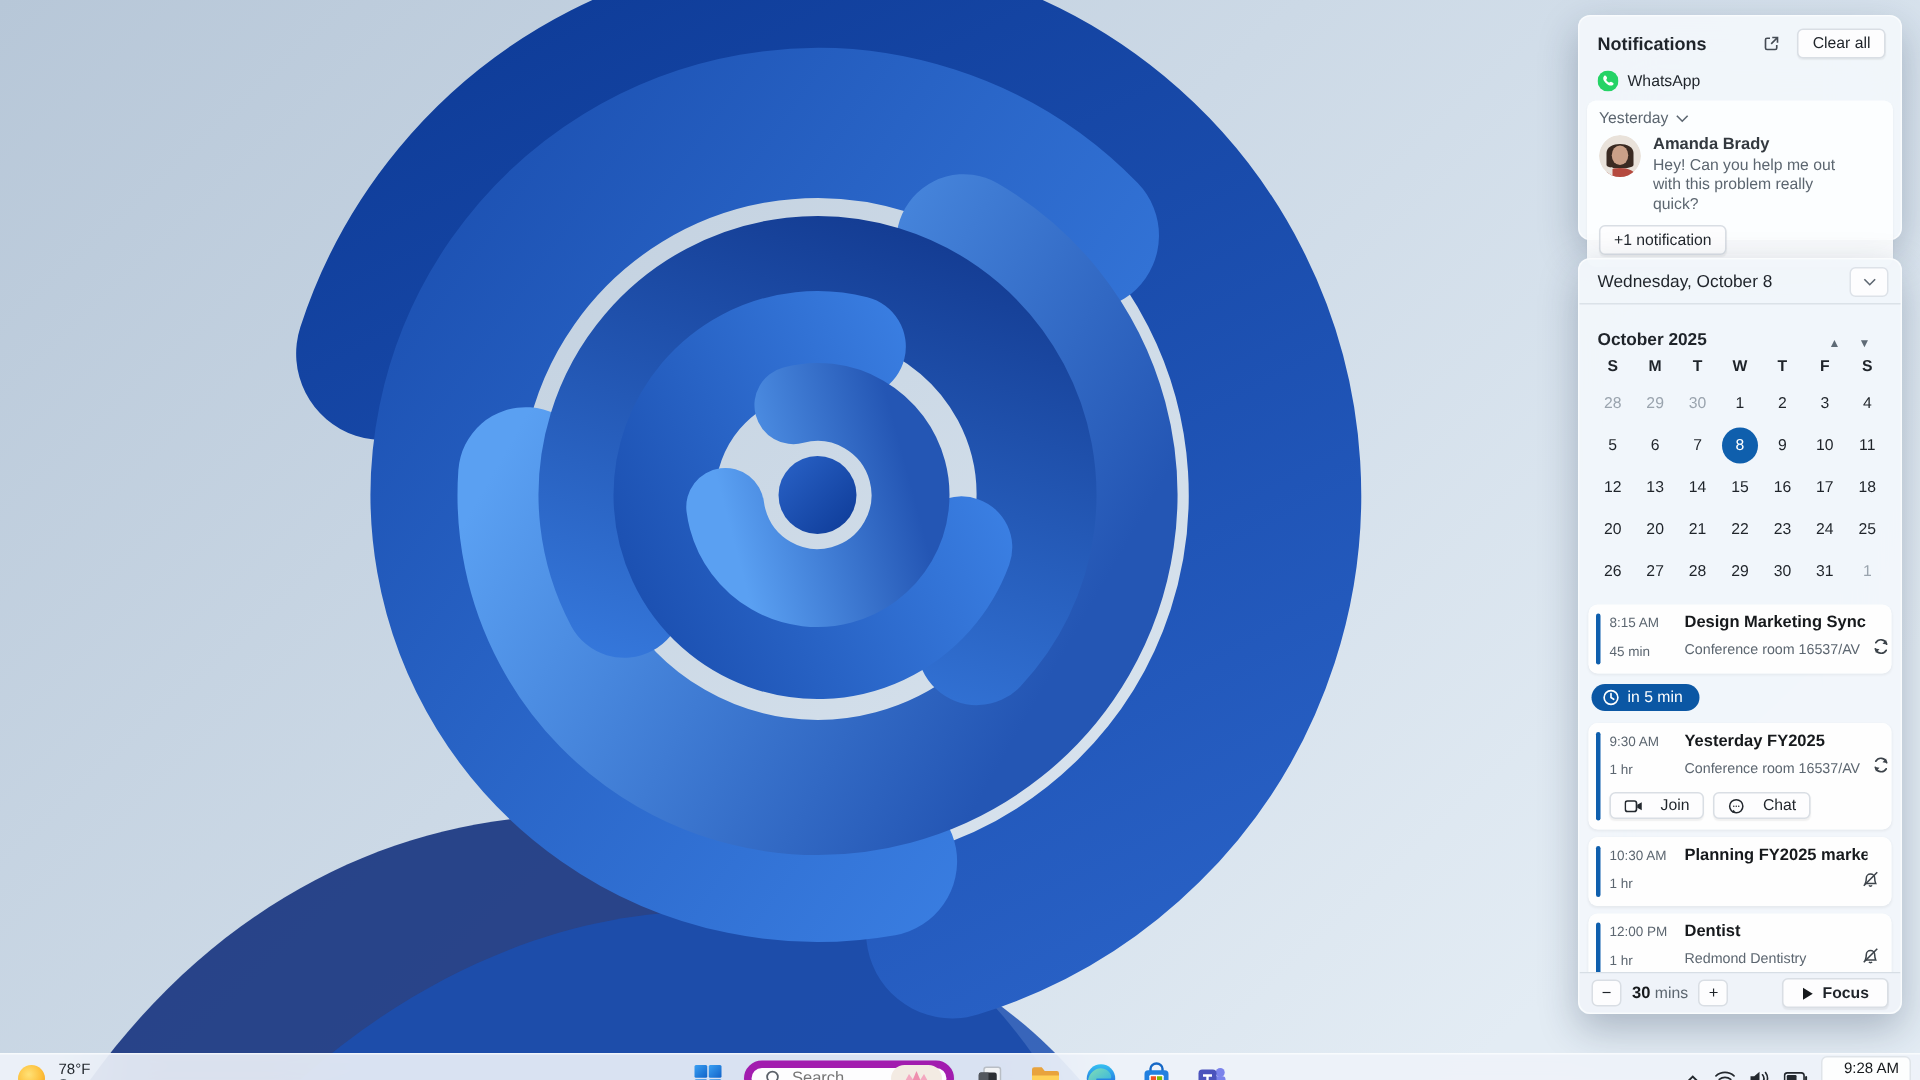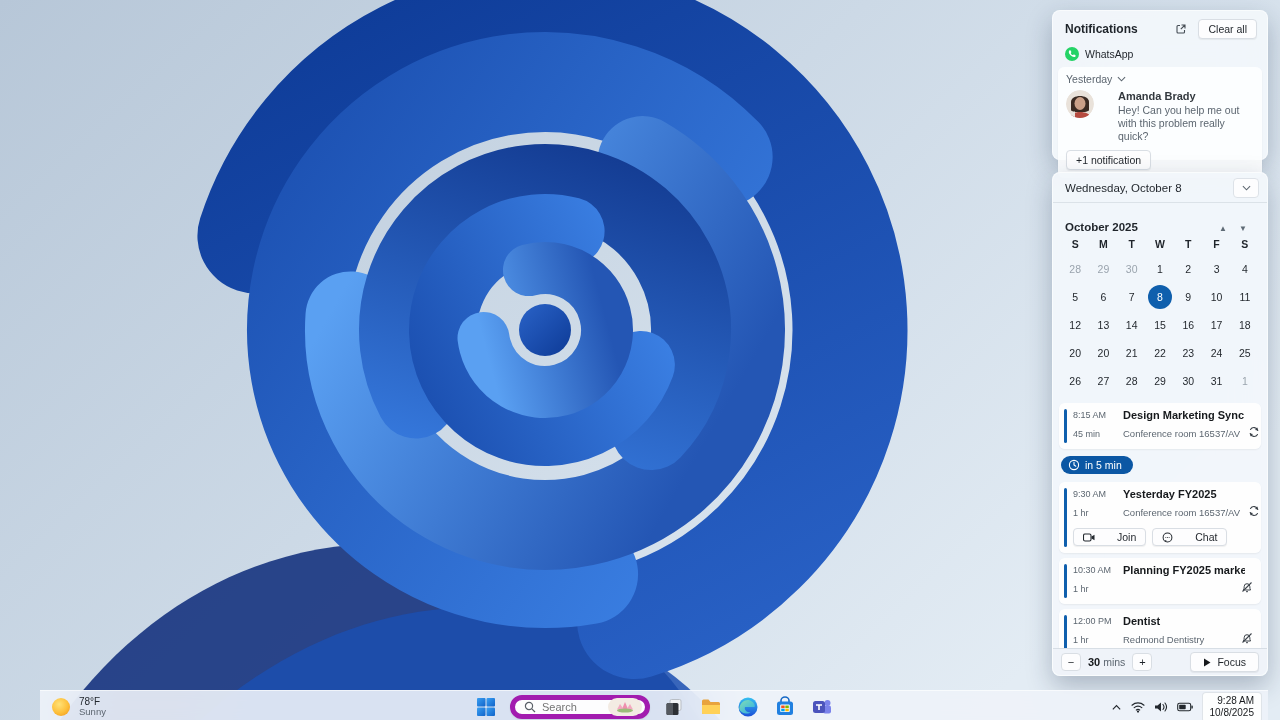--- a/index.html
+++ b/index.html
@@ -28,21 +28,21 @@
               display:flex; align-items:center; justify-content:center; cursor:pointer; }
   .btn {
     background:#fdfdfe; border:1px solid #d9dee4; border-radius:4px;
     box-shadow:0 1px 1px rgba(0,0,0,.06); font-size:10.5px; color:#1f242a;
     padding:3px 9px; cursor:pointer; font-family:inherit;
   }
   .np-app { display:flex; align-items:center; gap:6px; padding:4px 12px 6px; font-size:10.5px; }
   .np-card { margin:0 5px; background:rgba(253,254,255,.92); border-radius:6px; padding:6px 8px 8px;
              box-shadow:0 1px 2px rgba(0,0,0,.05); }
   .np-group { display:flex; align-items:center; gap:5px; font-size:10.5px; color:#5c6670; margin-bottom:5px; }
-  .np-msg { display:flex; gap:24px; }
+  .np-msg { display:flex; gap:8px; }
   .np-avatar { width:28px; height:28px; border-radius:50%; overflow:hidden; flex:none; }
   .np-sender { font-size:11px; font-weight:700; color:#33393f; margin-bottom:2px; }
   .np-text { font-size:10.5px; color:#5c6670; line-height:1.25; max-width:140px; }
   .np-more { margin-top:7px; }
 
   
   .cal-date-row { height:30px; display:flex; align-items:center; padding:0 8px 0 12px;
                   border-bottom:1px solid rgba(200,208,216,.55); }
   .cal-date { flex:1; font-size:11.5px; font-weight:400; }
   .cal-collapse { width:26px; height:20px; background:#fdfdfe; border:1px solid #dde2e8; border-radius:4px;
@@ -63,38 +63,38 @@
   .event-card { position:relative; background:rgba(255,255,255,.95); border-radius:6px;
                 box-shadow:0 1px 2px rgba(0,0,0,.06); padding:6px 8px 7px 14px; margin-bottom:5px; cursor:pointer; }
   .event-card .accent { position:absolute; left:5px; top:6px; bottom:6px; width:3px; border-radius:2px; background:#0F5FAD; }
   .ev-row { display:grid; grid-template-columns:42px 1fr auto; align-items:center; column-gap:8px; }
   .ev-time { font-size:9px; color:#5c6670; white-space:nowrap; }
   .ev-title { font-size:11px; font-weight:700; color:#16191c; white-space:nowrap; overflow:hidden; }
   .ev-dur { font-size:9px; color:#5c6670; margin-top:4px; }
   .ev-loc { font-size:9.5px; color:#5c6670; margin-top:4px; white-space:nowrap; }
   .ev-status { color:#3c434a; margin-top:3px; }
   .ev-actions { display:flex; gap:6px; margin-top:7px; }
-  .ev-actions .btn { display:flex; align-items:center; gap:22px; padding:2px 9px; font-size:10.5px; }
+  .ev-actions .btn { display:flex; align-items:center; gap:12px; padding:2px 9px; font-size:10.5px; }
   .countdown { display:flex; margin:7px 2px 8px; }
   .pill { display:flex; align-items:center; gap:5px; background:#0B57A4; color:#fff;
           font-size:10.5px; padding:3px 11px 3px 7px; border-radius:11px; }
 
   .focus-bar { position:absolute; left:0; right:0; bottom:0; height:27px;
                background:rgba(238,243,249,.97); border-top:1px solid rgba(200,208,216,.6);
                border-radius:0 0 8px 8px; display:flex; align-items:center; gap:7px; padding:0 8px; }
   .sq-btn { width:20px; height:18px; background:#fdfdfe; border:1px solid #d9dee4; border-radius:4px;
             font-size:11px; line-height:1; color:#1f242a; cursor:pointer; }
   .focus-dur { font-size:10.5px; color:#5c6670; }
   .focus-dur b { color:#16191c; font-size:11px; }
-  .focus-btn { margin-left:auto; display:flex; align-items:center; gap:6px; padding:3px 12px; }
+  .focus-btn { margin-left:auto; display:flex; align-items:center; gap:6px; padding:3px 12px;font-weight:bold; }
 
   
-  .taskbar { position:absolute; left:0; right:12px; bottom:0; height:30px;
+  .taskbar { position:absolute; left:0; right:0; bottom:0; height:18px;
              background:rgba(238,243,249,.9); backdrop-filter:blur(18px);
-             border-top:1px solid rgba(255,255,255,.6);margin-left:40px; }
+             border-top:1px solid rgba(255,255,255,.6); }
   .tb-left { position:absolute; left:10px; top:0; height:32px; display:flex; align-items:center; gap:7px; cursor:pointer; }
   .tb-weather-txt { display:flex; flex-direction:column; line-height:1.15; }
   .tb-temp { font-size:10px; color:#23282e; }
   .tb-cond { font-size:9.5px; color:#5c6670; }
   .tb-center { position:absolute; left:50%; top:0; height:32px; transform:translateX(-50%);
                display:flex; align-items:center; gap:11px; }
   .tb-icon { width:26px; height:26px; border-radius:4px; display:flex; align-items:center; justify-content:center; cursor:pointer; }
   .search-pill { width:140px; height:24px; background:#fdfdfe; border:5px solid #a21caf; border-radius:12px;
                  box-shadow:0 1px 2px rgba(0,0,0,.08); display:flex; align-items:center; gap:6px; padding:0 3px 0 9px; cursor:text; }
   .search-pill input { border:0; outline:0; background:transparent; flex:1; font-size:11px; color:#5a6068;

